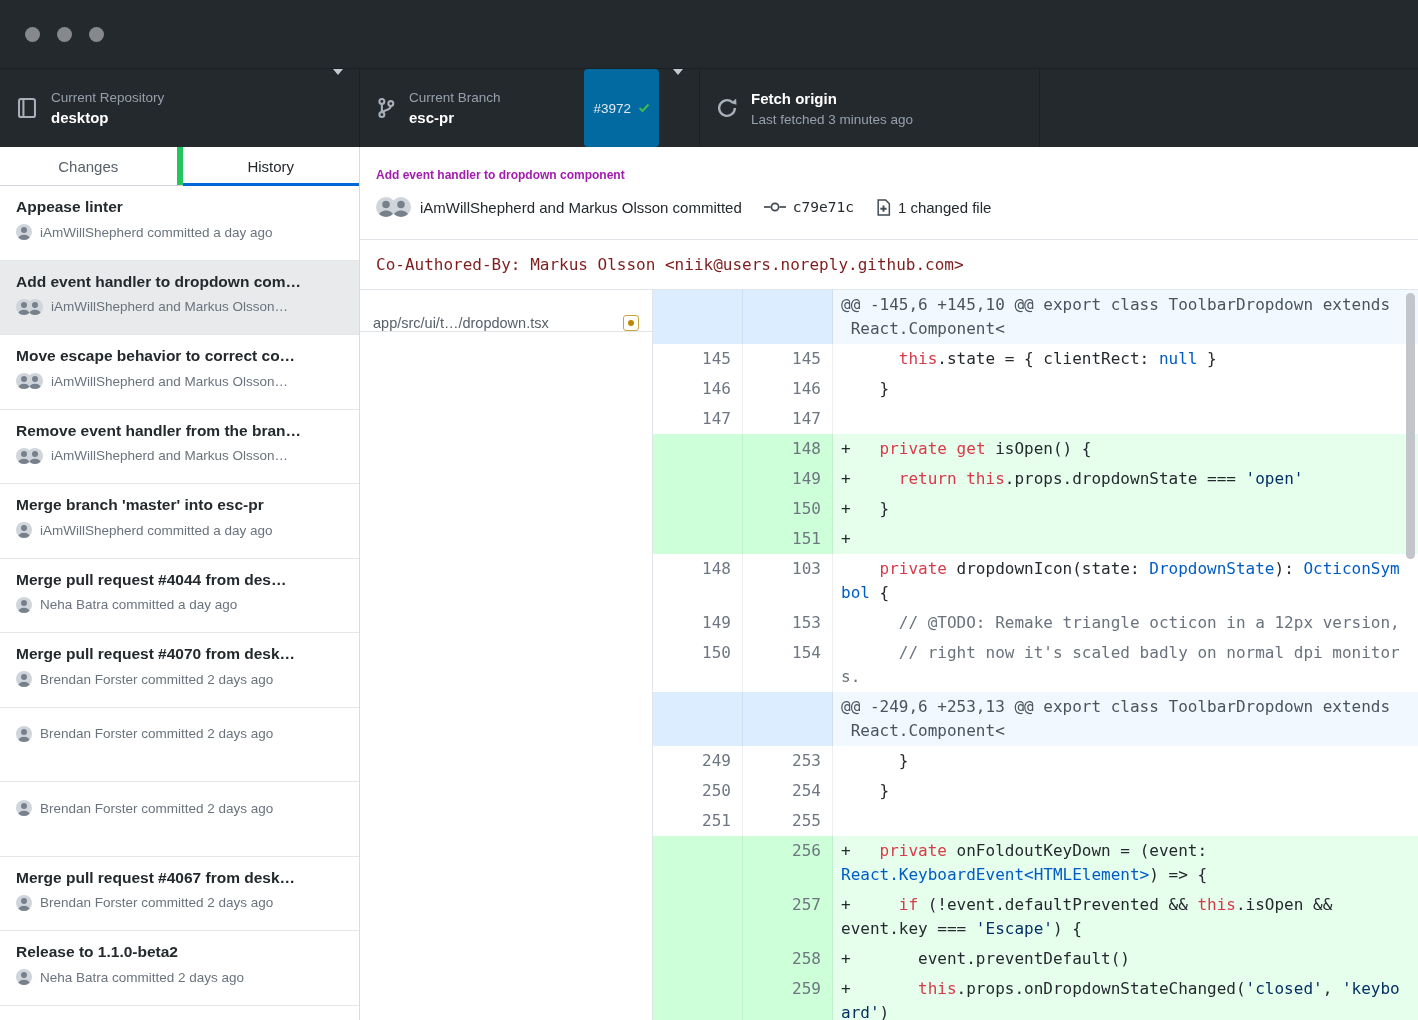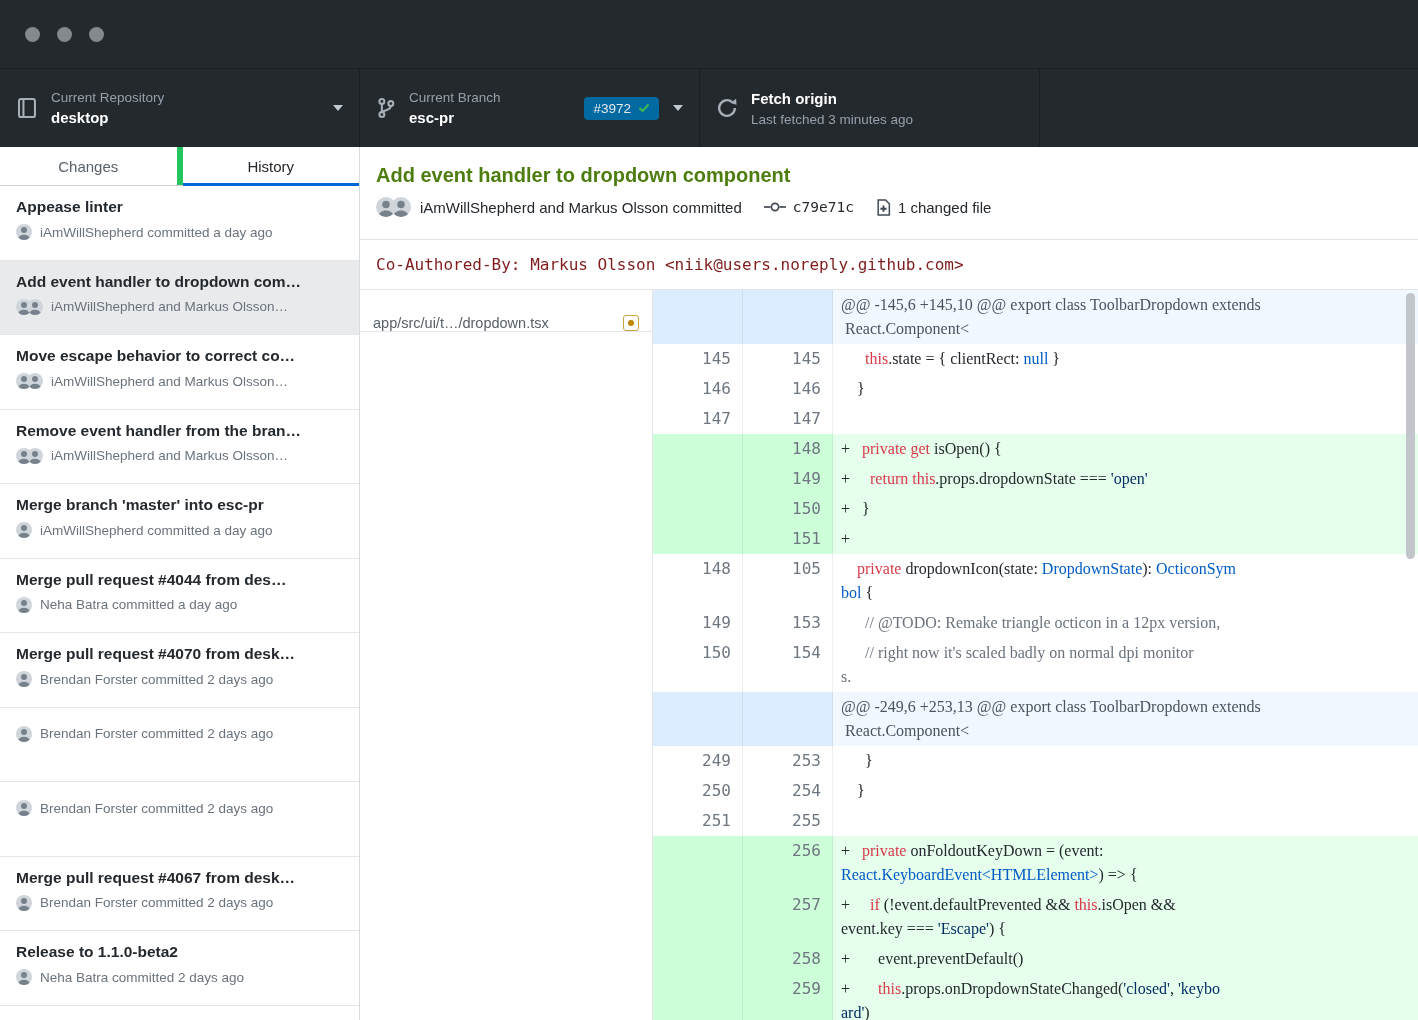--- a/index.html
+++ b/index.html
@@ -6,21 +6,21 @@
   html,body { width:1418px; height:1020px; overflow:hidden; }
   body { font-family:"Liberation Sans", sans-serif; background:#fff; color:#24292e; }
 
   
   .titlebar { height:68px; background:#24292e; display:flex; align-items:center; padding-left:25px; }
   .traffic { display:flex; gap:17px; }
   .light { width:15px; height:15px; border-radius:50%; background:#85888c; display:inline-block; }
 
   
   .toolbar { height:79px; background:#24292e; border-top:1px solid #1b1f23; display:flex; }
-  .tb-sec { display:flex; align-items:center; padding:0 16px; border-right:1px solid #1b1f23; height:100%; }
+  .tb-sec { display:flex; padding:0 16px; border-right:1px solid #1b1f23; height:100%; }
   .tb-repo { width:360px; }
   .tb-branch { width:340px; }
   .tb-fetch { width:340px; }
   .tb-rest { flex:1; }
   .tb-icon { margin-right:13px; display:flex; align-items:center; }
   .tb-text { display:flex; flex-direction:column; justify-content:center; min-width:0; }
   .tb-label { font-size:13.5px; color:#96a0aa; line-height:17px; }
   .tb-value { font-size:15px; font-weight:bold; color:#fff; line-height:19px; margin-top:2px; }
   .tb-title { font-size:15px; font-weight:bold; color:#fff; line-height:19px; }
   .tb-sub { font-size:13.5px; color:#96a0aa; line-height:17px; margin-top:3px; }
@@ -43,40 +43,40 @@
   .ci-title { font-size:15.5px; font-weight:bold; color:#24292e; line-height:20px; white-space:nowrap; overflow:hidden; }
   .ci-meta { display:flex; align-items:center; margin-top:7px; font-size:13.5px; color:#6a737d; }
   .avatars { display:flex; margin-right:8px; }
   .avatar { border-radius:50%; overflow:hidden; display:inline-block; flex:none; }
   .avatar + .avatar { margin-left:-5px; }
   .ci-meta-text { white-space:nowrap; overflow:hidden; }
 
   
   .main { flex:1; min-width:0; display:flex; flex-direction:column; }
   .commit-header { height:93px; padding:15px 16px 0; border-bottom:1px solid #e1e4e8; }
-  .ch-title { font-size:20px; font-weight:bold; line-height:26px; color:#4d7c0f; white-space:nowrap; overflow:hidden; }
+  .ch-title { font-size:12px; font-weight:bold; line-height:26px; color:#a21caf; white-space:nowrap; overflow:hidden; }
   .ch-meta { display:flex; align-items:center; margin-top:9px; font-size:15px; color:#24292e; }
   .ch-avatars { display:flex; margin-right:9px; }
   .ch-item { display:flex; align-items:flex-end; margin-left:22px; }
   .ch-item .mi { display:flex; margin-right:7px; }
   .sha { font-family:"DejaVu Sans Mono", monospace; font-size:14.5px; }
   .coauthor { height:50px; padding:13px 16px; border-bottom:1px solid #e1e4e8; font-family:"DejaVu Sans Mono", monospace; font-size:16px; line-height:24px; color:#7f1d1d; white-space:nowrap; overflow:hidden; }
 
   
   .diff-area { flex:1; min-height:0; display:flex; position:relative; }
   .filelist { width:293px; flex:none; border-right:1px solid #e1e4e8; background:#fff; }
   .file-item { height:42px; display:flex; align-items:flex-end; padding:0 13px; border-bottom:1px solid #e1e4e8; font-size:14.5px; color:#586069; }
   .file-path { flex:1; white-space:nowrap; overflow:hidden; }
   .mod-icon { width:16px; height:16px; border:1.5px solid #caa53d; border-radius:3px; position:relative; flex:none; margin-left:10px; }
   .mod-icon .dot { position:absolute; left:50%; top:50%; width:6px; height:6px; margin:-3px 0 0 -3px; border-radius:50%; background:#bf8700; }
 
   .diffview { flex:1; min-width:0; overflow:hidden; font-family:"DejaVu Sans Mono", monospace; font-size:16px; line-height:24px; color:#24292e; background:#fff; }
   .diff-row { display:flex; }
   .gut { width:90px; flex:none; text-align:right; padding:3px 12px 3px 0; color:#6e7781; box-shadow: inset -1px 0 0 rgba(27,31,35,0.07); }
-  .code { flex:1; min-width:0; padding:3px 12px 3px 8px; overflow:hidden;font-family:Liberation Serif, serif; }
+  .code { flex:1; min-width:0; padding:3px 12px 3px 8px; overflow:hidden; }
   .cl { white-space:pre; min-height:24px; }
   .diff-row.add .gut { background:#cdffd8; }
   .diff-row.add .code { background:#e6ffed; }
   .diff-row.hunk .gut { background:#dbedff; }
   .diff-row.hunk .code { background:#f1f8ff; color:#49545f; }
   .t-k { color:#d73a49; }
   .t-c { color:#005cc5; }
   .t-s { color:#032f62; }
   .t-m { color:#6a737d; }
 
@@ -437,21 +437,21 @@
             </div>
             <div class="diff-row add">
               <div class="gut"></div>
               <div class="gut">151</div>
               <div class="code">
                 <div class="cl"><span>+</span></div>
               </div>
             </div>
             <div class="diff-row ctx">
               <div class="gut">148</div>
-              <div class="gut">105</div>
+              <div class="gut">103</div>
               <div class="code">
                 <div class="cl"><span>    </span><span class="t-k">private</span><span> dropdownIcon(state: </span><span class="t-c">DropdownState</span><span>): </span><span class="t-c">OcticonSym</span></div>
                 <div class="cl"><span class="t-c">bol</span><span> {</span></div>
               </div>
             </div>
             <div class="diff-row ctx">
               <div class="gut">149</div>
               <div class="gut">153</div>
               <div class="code">
                 <div class="cl"><span>      </span><span class="t-m">// @TODO: Remake triangle octicon in a 12px version,</span></div>

